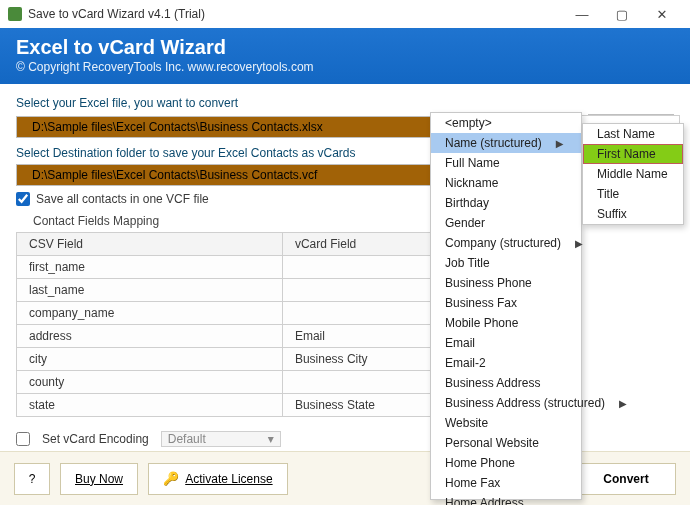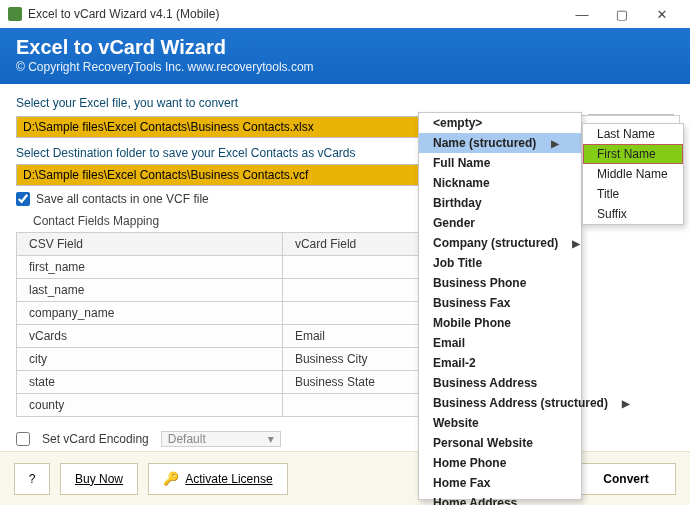--- a/index.html
+++ b/index.html
@@ -13,21 +13,21 @@
 
 
 .header { background: linear-gradient(#1f74d0, #1367c3); color: #fff; padding: 8px 16px 10px; }
 .header h1 { font-size: 20px; font-weight: 600; }
 .header .copy { font-size: 12px; opacity: .9; margin-top: 1px; }
 
 
 .body { padding: 8px 16px; font-size: 12px; color: #3a3a3a; position: relative; }
 .label-line { margin: 4px 0 4px; color: #0c4a6e; }
 .path-row { display: flex; gap: 10px; align-items: center; margin-bottom: 6px; }
-.path-input { flex: 1; height: 22px; border: 1px solid #bfbfbf; padding: 2px 6px; font-size: 12px; background: #eab308; }
+.path-input { flex: 1; height: 22px; border: 1px solid #bfbfbf; padding: 2px 15px; font-size: 12px; background: #a16207; }
 .select-btn { width: 86px; height: 26px; border: 1px solid #bfbfbf; background: #fafafa; font-size: 12px; cursor: pointer; }
 .check-row { display: flex; align-items: center; gap: 6px; margin: 4px 0 8px; }
 .check-row input { width: 14px; height: 14px; accent-color: #1367c3; }
 
 .section-title { margin: 6px 17px 4px; color: #444; }
 
 
 .map-table { width: 520px; border-collapse: collapse; font-size: 12px; }
 .map-table th, .map-table td { border: 1px solid #cfcfcf; padding: 4px 12px; text-align: left; background: #fdfdfd; }
 .map-table th { background: #f4f4f4; font-weight: 400; }
@@ -43,33 +43,33 @@
 .bbtn.small { width: 36px; justify-content: center; padding: 0; }
 .bbtn u { text-decoration: underline; }
 .key-icon { color: #c99a1a; font-size: 13px; }
 .convert-btn { margin-left: auto; font-weight: 700; width: 100px; justify-content: center; }
 
 
 .ctx { position: absolute; background: #fff; border: 1px solid #c8c8c8; box-shadow: 2px 3px 6px rgba(0,0,0,.18); font-size: 12px; z-index: 20; }
 .ctx .item { padding: 3px 22px 3px 14px; white-space: nowrap; cursor: default; display: flex; align-items: center; justify-content: space-between; gap: 14px; color: #222; }
 .ctx .item.hl { background: #a8caf0; }
 .ctx .item .arrow { font-size: 10px; color: #444; }
-.ctx.main { top: 112px; left: 418px; width: 164px; height: 388px; font-weight: bold; }
+.ctx.main { top: 112px; left: 430px; width: 152px; height: 388px; }
 .ctx.sub { top: 123px; left: 582px; width: 102px; }
 .ctx.sub .item.hl2 { outline: 1px solid #c05a5a; outline-offset: -1px; background: #84cc16; }
 
 
 .mask { position: absolute; top: 115px; left: 560px; width: 120px; height: 108px; background: #fff; z-index: 10; border: 1px solid #cfcfcf; border-left:none; }
 </style>
 </head>
 <body>
 
 <div class="titlebar">
   <div class="app-icon"></div>
-  <span>Excel to vCard Wizard v4.1 (Mobile)</span>
+  <span>Save to vCard Wizard v4.1 (Trial)</span>
   <div class="winbtns">
     <div class="winbtn">—</div>
     <div class="winbtn">▢</div>
     <div class="winbtn">✕</div>
   </div>
 </div>
 
 <div class="header">
   <h1>Excel to vCard Wizard</h1>
   <div class="copy">© Copyright RecoveryTools Inc. www.recoverytools.com</div>
@@ -108,34 +108,34 @@
         </tr>
         <tr>
           <td>last_name</td>
           <td></td>
         </tr>
         <tr>
           <td>company_name</td>
           <td></td>
         </tr>
         <tr>
-          <td>vCards</td>
+          <td>address</td>
           <td>Email</td>
         </tr>
         <tr>
           <td>city</td>
           <td>Business City</td>
         </tr>
         <tr>
+          <td>county</td>
+          <td></td>
+        </tr>
+        <tr>
           <td>state</td>
           <td>Business State</td>
-        </tr>
-        <tr>
-          <td>county</td>
-          <td></td>
         </tr>
       </tbody>
   </table>
 
   <div class="enc-row">
     <input type="checkbox" style="">
     <span>Set vCard Encoding</span>
     <div class="enc-select">
       <span>Default</span>
       <span>▾</span>

